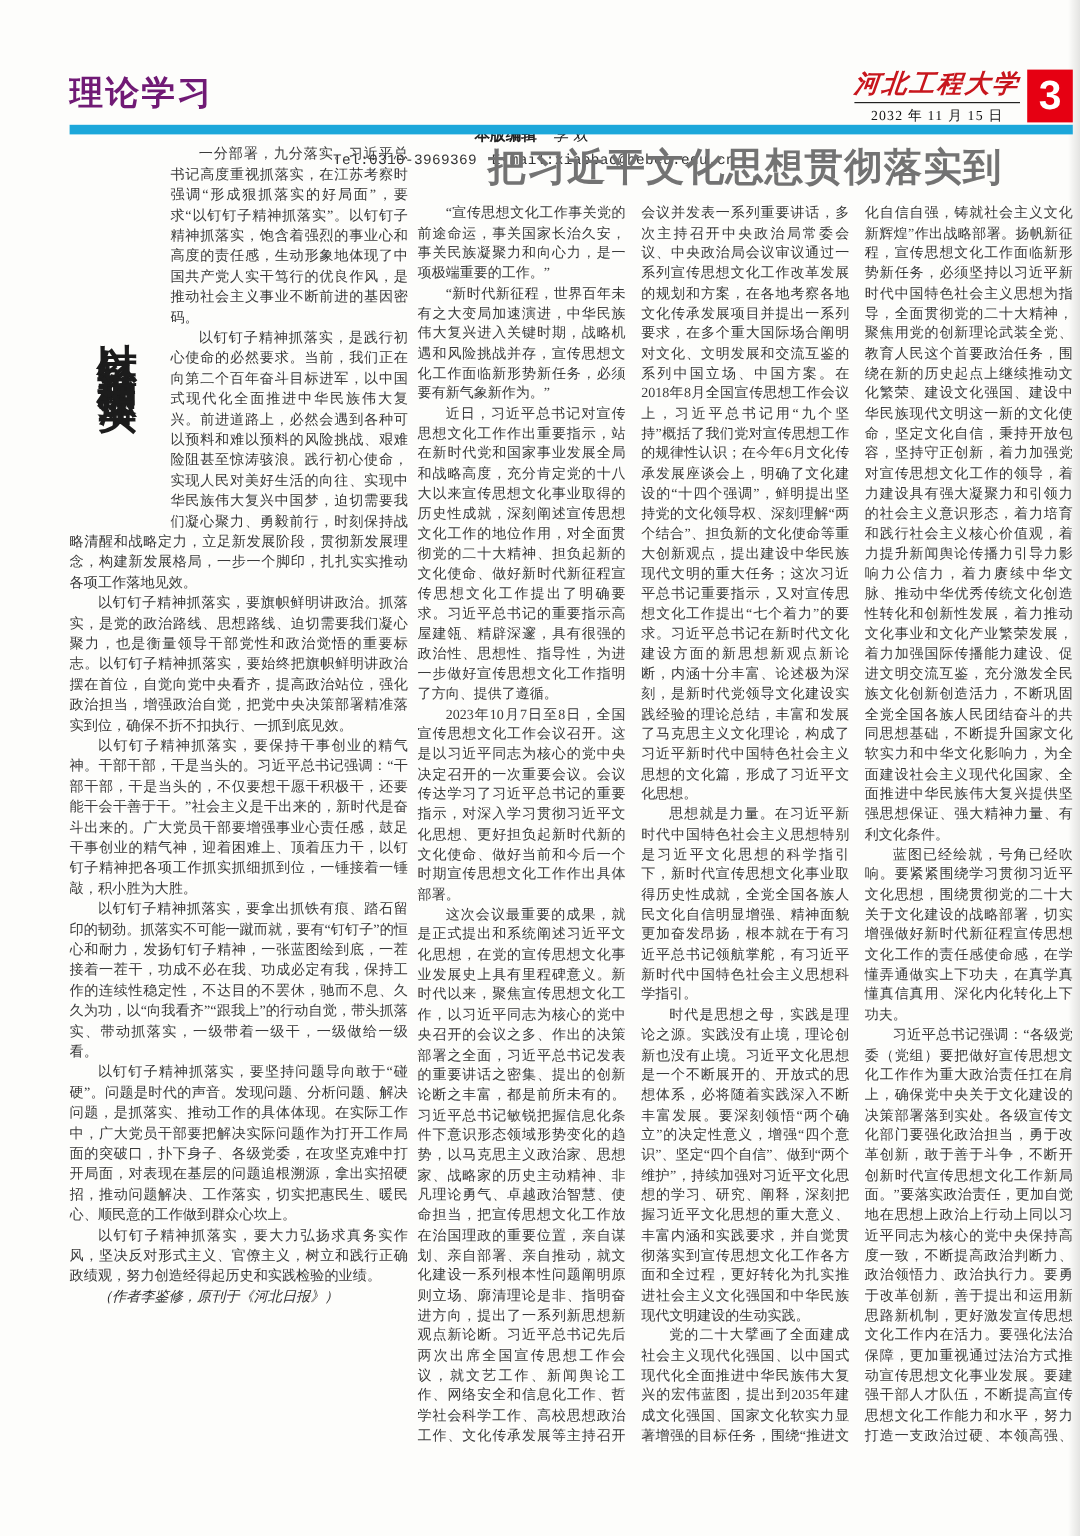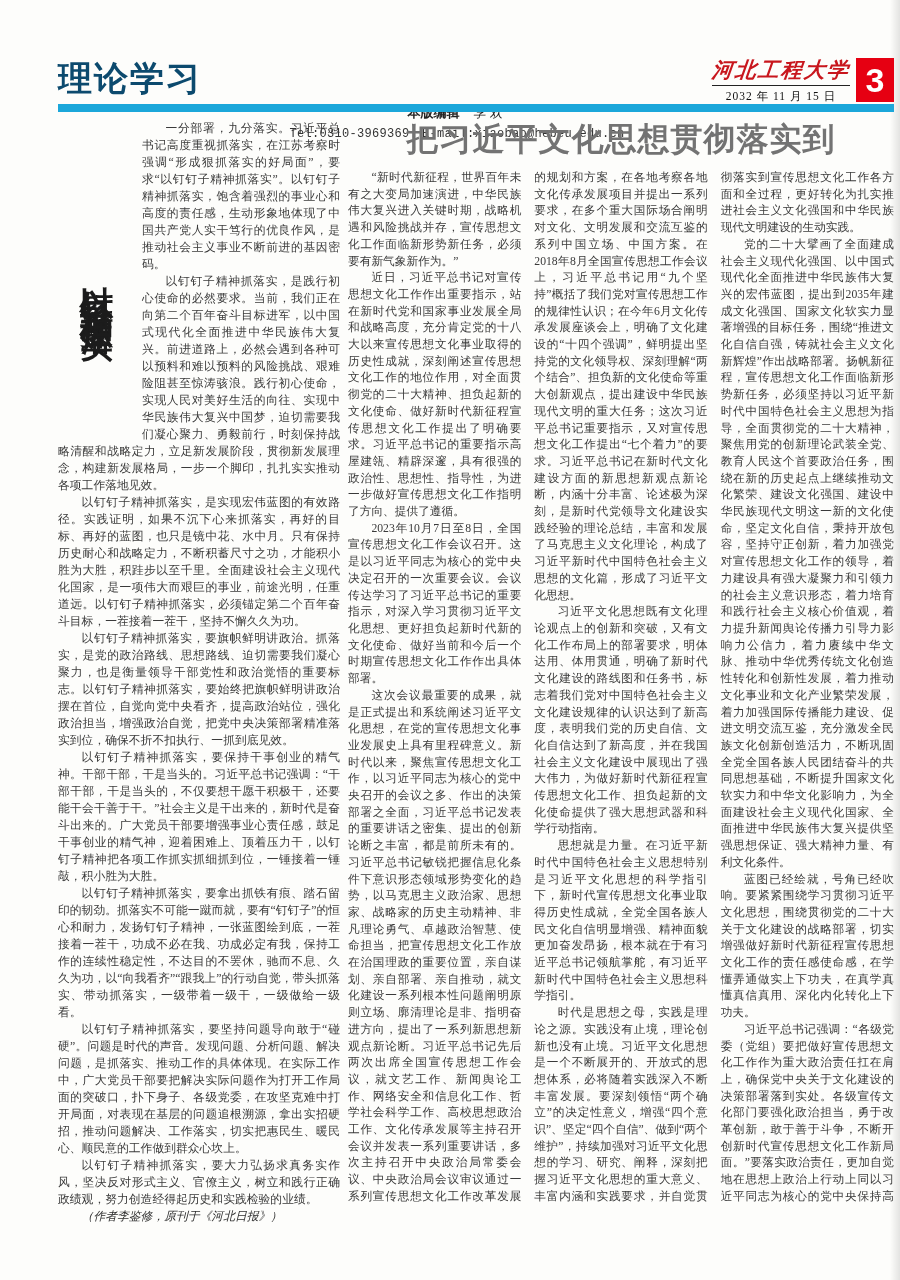--- a/index.html
+++ b/index.html
@@ -3,21 +3,21 @@
 <meta charset="utf-8">
 <style>
   html,body{margin:0;padding:0;background:#e8e8e6;}
   .page{position:relative;width:900px;height:1280px;background:#fdfdfb;margin:0 auto;overflow:hidden;
         font-family:"Liberation Serif","DejaVu Serif",serif;color:#3a3a3a;}
   .page-edge{position:absolute;right:0;top:0;width:10px;height:100%;
         background:linear-gradient(to right,rgba(0,0,0,0),rgba(0,0,0,.10));}
   
   .header{position:absolute;left:58px;top:58px;width:836px;display:flex;align-items:flex-start;}
   .section-label{font-family:Liberation Sans, sans-serif;font-weight:bold;
-        font-size:34px;color:#0c4a6e;letter-spacing:2px;line-height:40px;}
+        font-size:28px;color:#701a75;letter-spacing:2px;line-height:40px;}
   .editor-block{flex:1;text-align:center;padding-top:2px;}
   .editor-line{font-size:13px;color:#222;margin-top:44px;}
   .editor-label{font-weight:bold;}
   .editor-name{font-style:italic;margin-left:10px;letter-spacing:4px;}
   .contact-line{font-size:12px;color:#333;margin-top:3px;letter-spacing:.3px;
         font-family:Liberation Mono, monospace;}
   .mast-group{display:flex;align-items:stretch;}
   .mast-block{text-align:center;margin-right:6px;}
   .masthead{font-weight:bold;font-style:italic;color:#c8161d;font-size:21px;letter-spacing:2px;
         line-height:24px;transform:skewX(-6deg);}
@@ -68,41 +68,40 @@
   </div>
   <div class="rule"></div>
 
   <div class="left-article">
     <div class="vtitle">
       <div class="vtitle-text">以钉钉子精神抓落实</div>
     </div>
     <div>
         <p class="para">一分部署，九分落实。习近平总书记高度重视抓落实，在江苏考察时强调“形成狠抓落实的好局面”，要求“以钉钉子精神抓落实”。以钉钉子精神抓落实，饱含着强烈的事业心和高度的责任感，生动形象地体现了中国共产党人实干笃行的优良作风，是推动社会主义事业不断前进的基因密码。</p>
         <p class="para">以钉钉子精神抓落实，是践行初心使命的必然要求。当前，我们正在向第二个百年奋斗目标进军，以中国式现代化全面推进中华民族伟大复兴。前进道路上，必然会遇到各种可以预料和难以预料的风险挑战、艰难险阻甚至惊涛骇浪。践行初心使命，实现人民对美好生活的向往、实现中华民族伟大复兴中国梦，迫切需要我们凝心聚力、勇毅前行，时刻保持战略清醒和战略定力，立足新发展阶段，贯彻新发展理念，构建新发展格局，一步一个脚印，扎扎实实推动各项工作落地见效。</p>
-        <p class="para">以钉钉子精神抓落实，是实现宏伟蓝图的有效路径。实践证明，如果不沉下心来抓落实，再好的目标、再好的蓝图，也只是镜中花、水中月。只有保持历史耐心和战略定力，不断积蓄尺寸之功，才能积小胜为大胜，积跬步以至千里。全面建设社会主义现代化国家，是一项伟大而艰巨的事业，前途光明，任重道远。以钉钉子精神抓落实，必须锚定第二个百年奋斗目标，一茬接着一茬干，坚持不懈久久为功。</p>
         <p class="para">以钉钉子精神抓落实，要旗帜鲜明讲政治。抓落实，是党的政治路线、思想路线、迫切需要我们凝心聚力，也是衡量领导干部党性和政治觉悟的重要标志。以钉钉子精神抓落实，要始终把旗帜鲜明讲政治摆在首位，自觉向党中央看齐，提高政治站位，强化政治担当，增强政治自觉，把党中央决策部署精准落实到位，确保不折不扣执行、一抓到底见效。</p>
         <p class="para">以钉钉子精神抓落实，要保持干事创业的精气神。干部干部，干是当头的。习近平总书记强调：“干部干部，干是当头的，不仅要想干愿干积极干，还要能干会干善于干。”社会主义是干出来的，新时代是奋斗出来的。广大党员干部要增强事业心责任感，鼓足干事创业的精气神，迎着困难上、顶着压力干，以钉钉子精神把各项工作抓实抓细抓到位，一锤接着一锤敲，积小胜为大胜。</p>
         <p class="para">以钉钉子精神抓落实，要拿出抓铁有痕、踏石留印的韧劲。抓落实不可能一蹴而就，要有“钉钉子”的恒心和耐力，发扬钉钉子精神，一张蓝图绘到底，一茬接着一茬干，功成不必在我、功成必定有我，保持工作的连续性稳定性，不达目的不罢休，驰而不息、久久为功，以“向我看齐”“跟我上”的行动自觉，带头抓落实、带动抓落实，一级带着一级干，一级做给一级看。</p>
         <p class="para">以钉钉子精神抓落实，要坚持问题导向敢于“碰硬”。问题是时代的声音。发现问题、分析问题、解决问题，是抓落实、推动工作的具体体现。在实际工作中，广大党员干部要把解决实际问题作为打开工作局面的突破口，扑下身子、各级党委，在攻坚克难中打开局面，对表现在基层的问题追根溯源，拿出实招硬招，推动问题解决、工作落实，切实把惠民生、暖民心、顺民意的工作做到群众心坎上。</p>
         <p class="para">以钉钉子精神抓落实，要大力弘扬求真务实作风，坚决反对形式主义、官僚主义，树立和践行正确政绩观，努力创造经得起历史和实践检验的业绩。</p>
       </div>
     <p class="byline">（作者李鉴修，原刊于《河北日报》）</p>
   </div>
 
   <div class="main-article">
     <div class="headline">
       <div>把习近平文化思想贯彻落实到</div>
     </div>
     <div class="main-cols">
       <div>
+          <p class="para">“宣传思想文化工作事关党的前途命运，事关国家长治久安，事关民族凝聚力和向心力，是一项极端重要的工作。”</p>
           <p class="para">“新时代新征程，世界百年未有之大变局加速演进，中华民族伟大复兴进入关键时期，战略机遇和风险挑战并存，宣传思想文化工作面临新形势新任务，必须要有新气象新作为。”</p>
           <p class="para">近日，习近平总书记对宣传思想文化工作作出重要指示，站在新时代党和国家事业发展全局和战略高度，充分肯定党的十八大以来宣传思想文化事业取得的历史性成就，深刻阐述宣传思想文化工作的地位作用，对全面贯彻党的二十大精神、担负起新的文化使命、做好新时代新征程宣传思想文化工作提出了明确要求。习近平总书记的重要指示高屋建瓴、精辟深邃，具有很强的政治性、思想性、指导性，为进一步做好宣传思想文化工作指明了方向、提供了遵循。</p>
           <p class="para">2023年10月7日至8日，全国宣传思想文化工作会议召开。这是以习近平同志为核心的党中央决定召开的一次重要会议。会议传达学习了习近平总书记的重要指示，对深入学习贯彻习近平文化思想、更好担负起新时代新的文化使命、做好当前和今后一个时期宣传思想文化工作作出具体部署。</p>
           <p class="para">这次会议最重要的成果，就是正式提出和系统阐述习近平文化思想，在党的宣传思想文化事业发展史上具有里程碑意义。新时代以来，聚焦宣传思想文化工作，以习近平同志为核心的党中央召开的会议之多、作出的决策部署之全面，习近平总书记发表的重要讲话之密集、提出的创新论断之丰富，都是前所未有的。习近平总书记敏锐把握信息化条件下意识形态领域形势变化的趋势，以马克思主义政治家、思想家、战略家的历史主动精神、非凡理论勇气、卓越政治智慧、使命担当，把宣传思想文化工作放在治国理政的重要位置，亲自谋划、亲自部署、亲自推动，就文化建设一系列根本性问题阐明原则立场、廓清理论是非、指明奋进方向，提出了一系列新思想新观点新论断。习近平总书记先后两次出席全国宣传思想工作会议，就文艺工作、新闻舆论工作、网络安全和信息化工作、哲学社会科学工作、高校思想政治工作、文化传承发展等主持召开会议并发表一系列重要讲话，多次主持召开中央政治局常委会议、中央政治局会议审议通过一系列宣传思想文化工作改革发展的规划和方案，在各地考察各地文化传承发展项目并提出一系列要求，在多个重大国际场合阐明对文化、文明发展和交流互鉴的系列中国立场、中国方案。在2018年8月全国宣传思想工作会议上，习近平总书记用“九个坚持”概括了我们党对宣传思想工作的规律性认识；在今年6月文化传承发展座谈会上，明确了文化建设的“十四个强调”，鲜明提出坚持党的文化领导权、深刻理解“两个结合”、担负新的文化使命等重大创新观点，提出建设中华民族现代文明的重大任务；这次习近平总书记重要指示，又对宣传思想文化工作提出“七个着力”的要求。习近平总书记在新时代文化建设方面的新思想新观点新论断，内涵十分丰富、论述极为深刻，是新时代党领导文化建设实践经验的理论总结，丰富和发展了马克思主义文化理论，构成了习近平新时代中国特色社会主义思想的文化篇，形成了习近平文化思想。</p>
-          <p class="para">习近平文化思想既有文化理论观点上的创新和突破，又有文化工作布局上的部署要求，明体达用、体用贯通，明确了新时代文化建设的路线图和任务书，标志着我们党对中国特色社会主义文化建设规律的认识达到了新高度，表明我们党的历史自信、文化自信达到了新高度，并在我国社会主义文化建设中展现出了强大伟力，为做好新时代新征程宣传思想文化工作、担负起新的文化使命提供了强大思想武器和科学行动指南。</p>
           <p class="para">思想就是力量。在习近平新时代中国特色社会主义思想特别是习近平文化思想的科学指引下，新时代宣传思想文化事业取得历史性成就，全党全国各族人民文化自信明显增强、精神面貌更加奋发昂扬，根本就在于有习近平总书记领航掌舵，有习近平新时代中国特色社会主义思想科学指引。</p>
           <p class="para">时代是思想之母，实践是理论之源。实践没有止境，理论创新也没有止境。习近平文化思想是一个不断展开的、开放式的思想体系，必将随着实践深入不断丰富发展。要深刻领悟“两个确立”的决定性意义，增强“四个意识”、坚定“四个自信”、做到“两个维护”，持续加强对习近平文化思想的学习、研究、阐释，深刻把握习近平文化思想的重大意义、丰富内涵和实践要求，并自觉贯彻落实到宣传思想文化工作各方面和全过程，更好转化为扎实推进社会主义文化强国和中华民族现代文明建设的生动实践。</p>
           <p class="para">党的二十大擘画了全面建成社会主义现代化强国、以中国式现代化全面推进中华民族伟大复兴的宏伟蓝图，提出到2035年建成文化强国、国家文化软实力显著增强的目标任务，围绕“推进文化自信自强，铸就社会主义文化新辉煌”作出战略部署。扬帆新征程，宣传思想文化工作面临新形势新任务，必须坚持以习近平新时代中国特色社会主义思想为指导，全面贯彻党的二十大精神，聚焦用党的创新理论武装全党、教育人民这个首要政治任务，围绕在新的历史起点上继续推动文化繁荣、建设文化强国、建设中华民族现代文明这一新的文化使命，坚定文化自信，秉持开放包容，坚持守正创新，着力加强党对宣传思想文化工作的领导，着力建设具有强大凝聚力和引领力的社会主义意识形态，着力培育和践行社会主义核心价值观，着力提升新闻舆论传播力引导力影响力公信力，着力赓续中华文脉、推动中华优秀传统文化创造性转化和创新性发展，着力推动文化事业和文化产业繁荣发展，着力加强国际传播能力建设、促进文明交流互鉴，充分激发全民族文化创新创造活力，不断巩固全党全国各族人民团结奋斗的共同思想基础，不断提升国家文化软实力和中华文化影响力，为全面建设社会主义现代化国家、全面推进中华民族伟大复兴提供坚强思想保证、强大精神力量、有利文化条件。</p>
           <p class="para">蓝图已经绘就，号角已经吹响。要紧紧围绕学习贯彻习近平文化思想，围绕贯彻党的二十大关于文化建设的战略部署，切实增强做好新时代新征程宣传思想文化工作的责任感使命感，在学懂弄通做实上下功夫，在真学真懂真信真用、深化内化转化上下功夫。</p>
           <p class="para">习近平总书记强调：“各级党委（党组）要把做好宣传思想文化工作作为重大政治责任扛在肩上，确保党中央关于文化建设的决策部署落到实处。各级宣传文化部门要强化政治担当，勇于改革创新，敢于善于斗争，不断开创新时代宣传思想文化工作新局面。”要落实政治责任，更加自觉地在思想上政治上行动上同以习近平同志为核心的党中央保持高度一致，不断提高政治判断力、政治领悟力、政治执行力。要勇于改革创新，善于提出和运用新思路新机制，更好激发宣传思想文化工作内在活力。要强化法治保障，更加重视通过法治方式推动宣传思想文化事业发展。要建强干部人才队伍，不断提高宣传思想文化工作能力和水平，努力打造一支政治过硬、本领高强、求实创新、能打胜仗的宣传思想文化工作队伍。</p>
         </div>
 
     </div>
   </div>
 </div>

